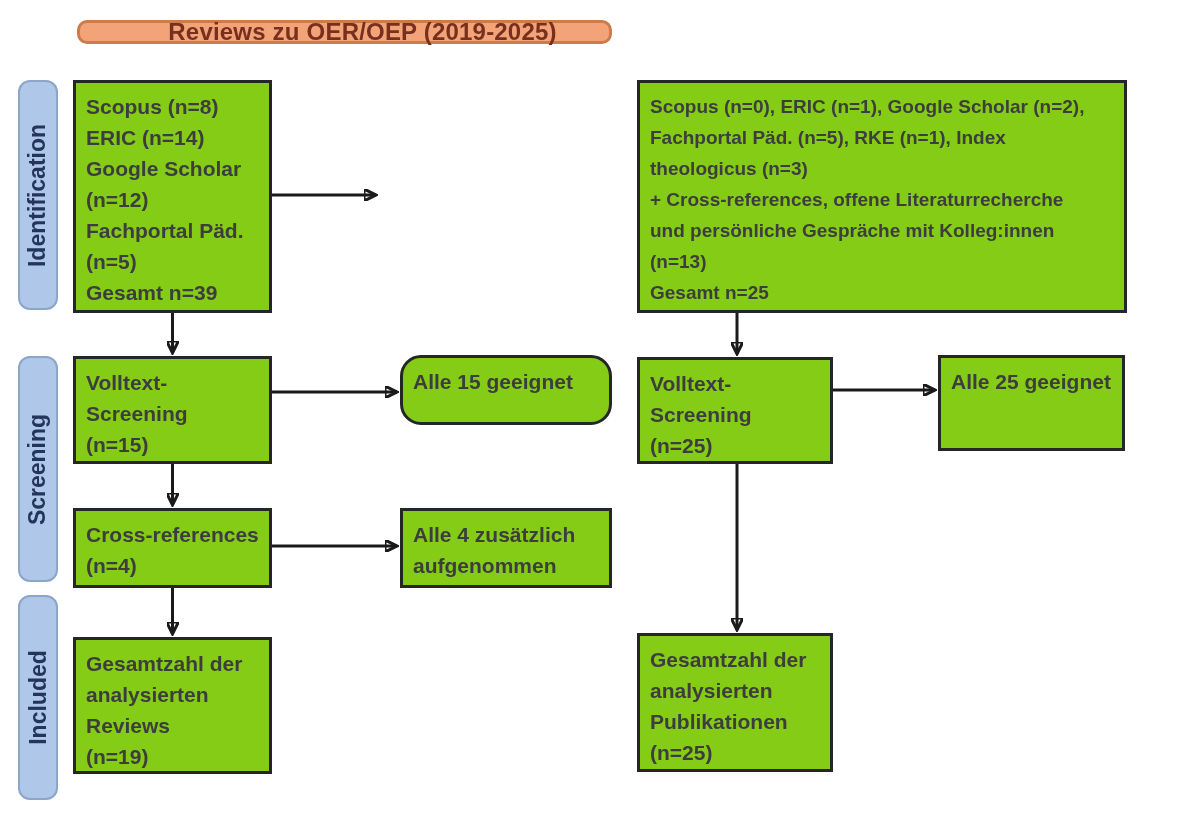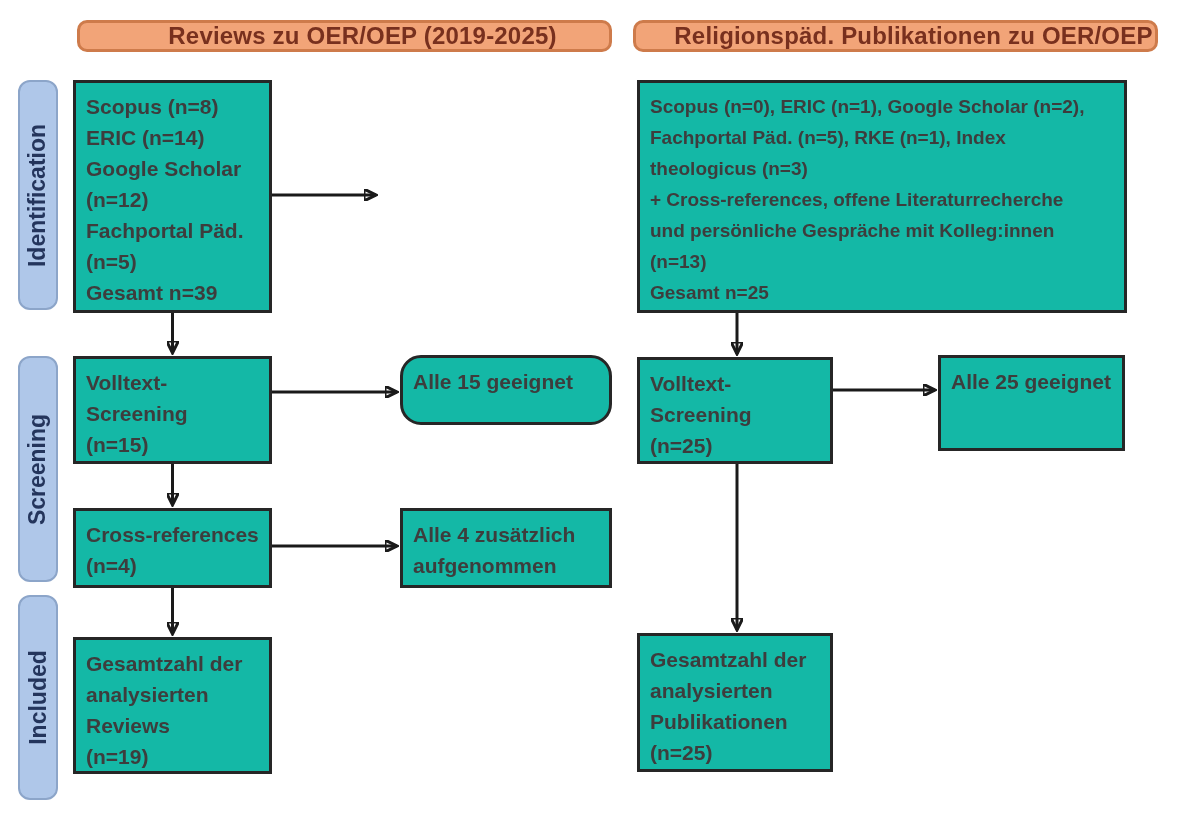--- a/index.html
+++ b/index.html
@@ -6,42 +6,42 @@
     --header-fill:#F2A478; --header-border:#CE7B4B; --header-text:#78301E;
     --stage-fill:#AFC7E9; --stage-border:#8CA5C9; --stage-text:#24355C;
     --box-border:#262626; --box-text:#3D3D3D; --arrow:#1A1A1A; --bg:#FFFFFF;
   }
   html,body{margin:0;padding:0;background:#fff;}
   .canvas{
     position:relative;width:1182px;height:820px;background:var(--bg);
     font-family:"Liberation Sans", sans-serif;overflow:hidden;
   }
   .hdr{
-    position:absolute;top:20px;height:32px;box-sizing:border-box;
+    position:absolute;top:20px;height:24px;box-sizing:border-box;
     background:var(--header-fill);border:3px solid var(--header-border);
     border-radius:10px;color:var(--header-text);
     display:flex;align-items:center;justify-content:center;
     font-size:24px;font-weight:700;letter-spacing:.2px;padding-left:36px;
   }
   .hdr-left{left:77px;width:535px;}
   .hdr-right{left:633px;width:525px;}
   .stage{
     position:absolute;left:18px;width:40px;box-sizing:border-box;
     background:var(--stage-fill);border:2px solid var(--stage-border);
     border-radius:12px;display:flex;align-items:center;justify-content:center;
   }
   .stage span{
     transform:rotate(-90deg);white-space:nowrap;color:var(--stage-text);
     font-size:23px;font-weight:700;
   }
   .stage-ident{top:80px;height:230px;}
   .stage-screen{top:356px;height:226px;}
   .stage-incl{top:595px;height:205px;}
   .fbox{
-    position:absolute;box-sizing:border-box;background:#14b8a6;
+    position:absolute;box-sizing:border-box;background:#84cc16;
     border:3px solid var(--box-border);color:var(--box-text);
     font-size:21px;font-weight:700;line-height:31px;
     padding:8px 10px;white-space:pre-line;
   }
   .b-src-l{left:73px;top:80px;width:199px;height:233px;}
   .b-excl{left:379px;top:80px;width:231px;height:233px;}
   .b-ft-l{left:73px;top:356px;width:199px;height:108px;}
   .b-r15{left:400px;top:355px;width:212px;height:70px;border-radius:21px;}
   .b-cr{left:73px;top:508px;width:199px;height:80px;}
   .b-r4{left:400px;top:508px;width:212px;height:80px;}
@@ -53,23 +53,20 @@
   .arrows{position:absolute;left:0;top:0;width:1182px;height:820px;pointer-events:none;}
   .arrows path,.arrows line{stroke:var(--arrow);stroke-width:3;fill:none;}
 </style>
 </head>
 <body>
 
 <div class="canvas">
 
   <div class="hdr hdr-left">
     <span>Reviews zu OER/OEP (2019-2025)</span>
-  </div>
-  <div class="hdr hdr-right">
-    <span>Religionspäd. Publikationen zu OER/OEP</span>
   </div>
 
   <div class="stage stage-ident">
     <span>Identification</span>
   </div>
   <div class="stage stage-screen">
     <span>Screening</span>
   </div>
   <div class="stage stage-incl">
     <span>Included</span>

